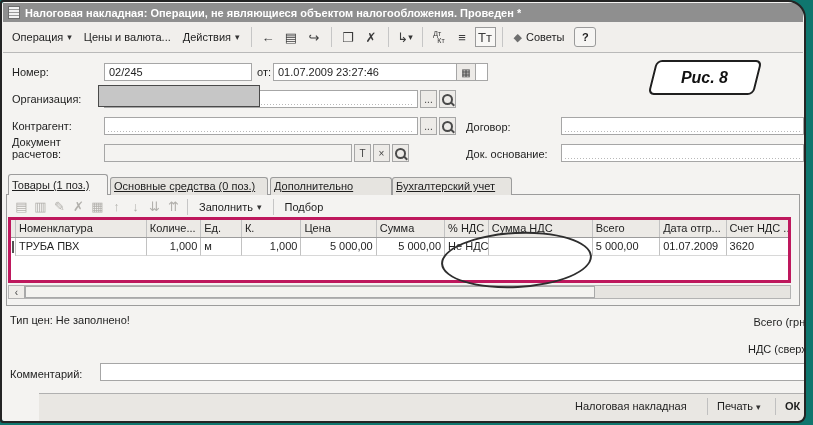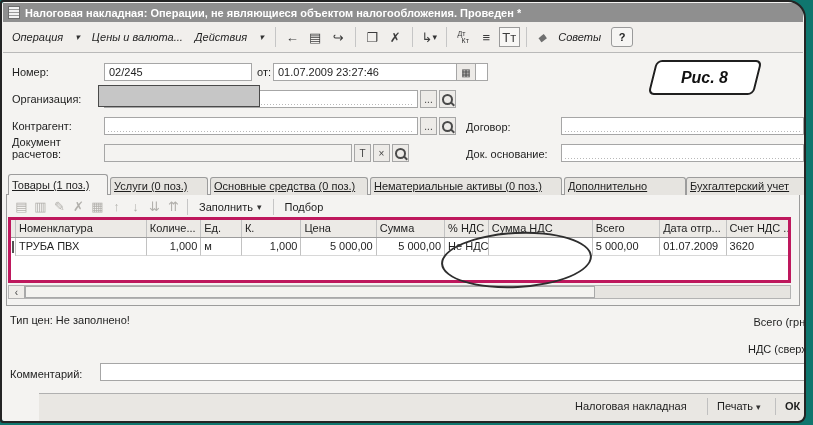--- a/index.html
+++ b/index.html
@@ -12,21 +12,21 @@
           border-radius:2px 14px 6px 2px;overflow:hidden;}
   
   .titlebar{position:absolute;left:1px;top:1px;width:800px;height:19px;background:#8f8f8f;
             display:flex;align-items:center;gap:5px;padding-left:5px;box-sizing:border-box;}
   .titlebar .t-text{color:#fff;font-weight:bold;white-space:nowrap;overflow:hidden;}
   .win-icon{width:12px;height:13px;background:#f2f2f2;border:1px solid #6d6d6d;box-sizing:border-box;
             background-image:repeating-linear-gradient(#f2f2f2 0 2px,#9a9a9a 2px 3px);}
   
   .toolbar{position:absolute;left:1px;top:20px;width:800px;height:31px;background:#f1efec;
            border-bottom:1px solid #b9b9b9;display:flex;align-items:center;padding-left:3px;box-sizing:border-box;}
-  .tb-btn{display:inline-flex;align-items:center;gap:12px;padding:3px 6px;white-space:nowrap;color:#1e1e1e;font-style:italic;}
+  .tb-btn{display:inline-flex;align-items:center;gap:4px;padding:3px 6px;white-space:nowrap;color:#1e1e1e;}
   .tb-icon{width:21px;height:20px;display:inline-flex;align-items:center;justify-content:center;
            font-size:13px;color:#3c3c3c;margin:0 1px;}
   .tb-icon.pressed{border:1px solid #9a9a9a;background:#f8f7f5;box-sizing:border-box;}
   .tb-sep{width:1px;height:20px;background:#c6c6c6;margin:0 5px;}
   .caret{font-size:9px;color:#333;}
   .dtkt{font-size:7px;line-height:7px;text-align:left;color:#333;}
   .dtkt span{display:block;}
   .dtkt span:last-child{margin-left:4px;}
   .help-btn{width:20px;height:18px;border:1px solid #9a9a9a;border-radius:3px;background:#f6f5f3;
             display:inline-flex;align-items:center;justify-content:center;font-weight:bold;margin-left:4px;}
@@ -198,23 +198,21 @@
     <div class="field dotted" style="left:559px;top:115px;width:243px"></div>
     <div class="lbl" style="left:464px;top:146px">Док. основание:</div>
     <div class="field dotted" style="left:559px;top:142px;width:243px"></div>
 
     <div class="fig-label">
       <span>Рис. 8</span>
     </div>
 
     <div class="tabs">
       <div class="tab active t0">Товары (1 поз.)</div>
-      <div class="tab t1">Услуги (0 поз.)</div>
       <div class="tab t2">Основные средства (0 поз.)</div>
-      <div class="tab t3">Нематериальные активы (0 поз.)</div>
       <div class="tab t5">Дополнительно</div>
       <div class="tab t4">Бухгалтерский учет</div>
     </div>
     <div class="tabpage"></div>
 
     <div class="grid-toolbar">
       <span class="g-icon">▤</span>
       <span class="g-icon">▥</span>
       <span class="g-icon">✎</span>
       <span class="g-icon">✗</span>

